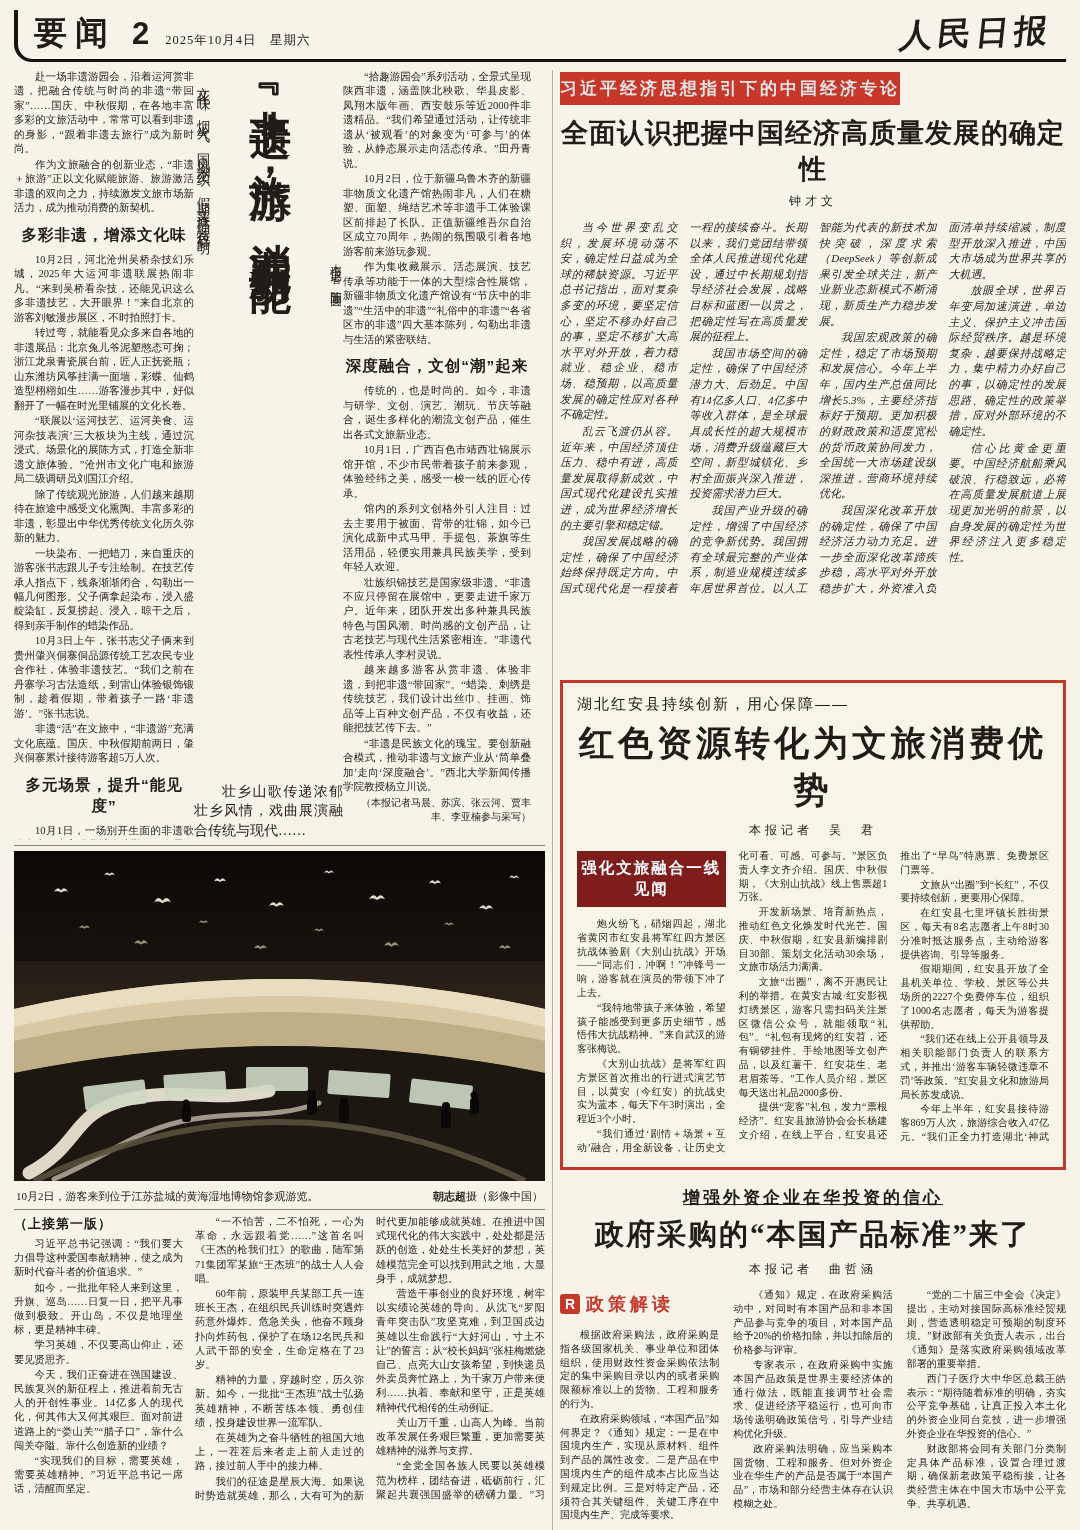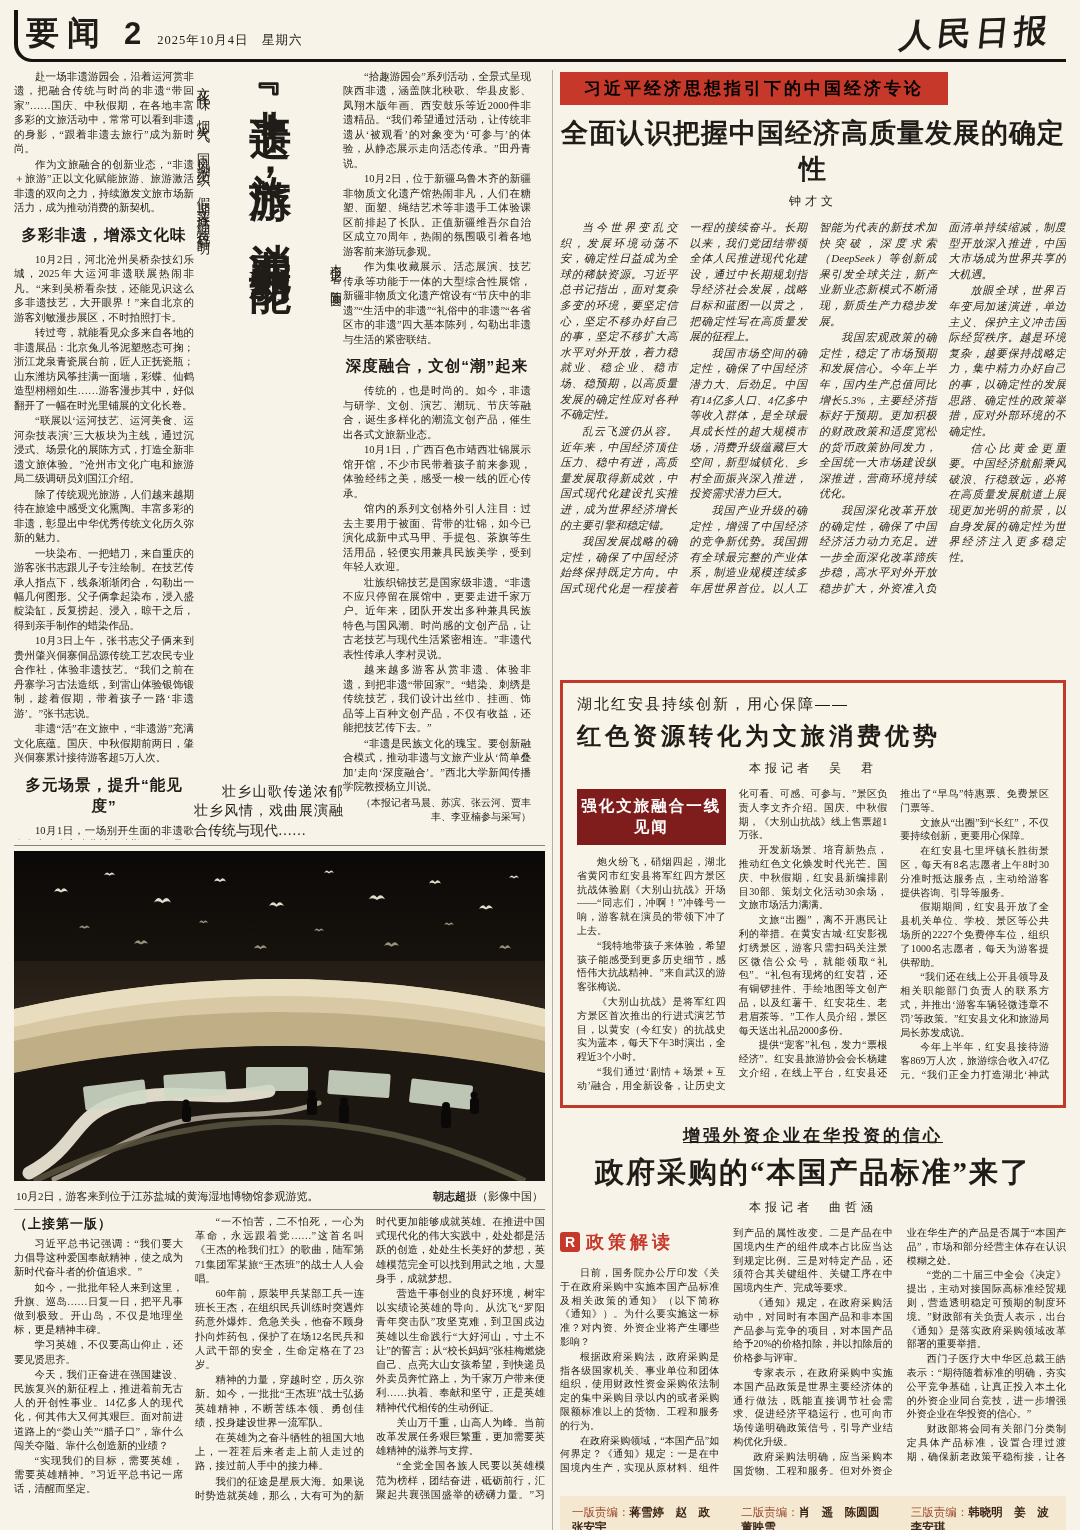--- a/index.html
+++ b/index.html
@@ -1,21 +1,21 @@
 <!DOCTYPE html>
 <html><head>
 <meta charset="utf-8">
 <style>
   html,body{margin:0;padding:0;background:#cfcabf;}
   .page{position:relative;width:1080px;height:1530px;margin:0 auto;background:#f7f3e9;
         font-family:"Liberation Serif","DejaVu Serif",serif;color:#201d18;overflow:hidden;}
   
   .hdr{margin:10px 14px 0 14px;height:46px;display:flex;align-items:flex-end;justify-content:space-between;
        border-left:4px solid #16140f;border-bottom:3px solid #16140f;border-bottom-left-radius:18px;
-       padding:0 4px 3px 8px;}
+       padding:0 4px 3px 16px;}
   .hdr-left{display:flex;align-items:baseline;gap:16px;}
   .sec-name{font-family:"Liberation Sans","DejaVu Sans",sans-serif;font-weight:bold;font-size:33px;letter-spacing:8px;}
   .page-num{font-family:"Liberation Sans","DejaVu Sans",sans-serif;font-weight:bold;font-size:31px;}
   .hdr-date{font-size:12.5px;letter-spacing:1px;padding-bottom:4px;}
   .masthead{font-weight:bold;font-size:33px;letter-spacing:5px;transform:skewX(-8deg) rotate(-2deg);
             font-family:"DejaVu Serif","Liberation Serif",serif;padding-right:10px;}
   
   .content{display:flex;margin:8px 14px 0 14px;}
   .left-region{width:531px;flex:none;}
   .vdivider{width:1px;background:#b7b0a2;margin:0 7px;flex:none;}
@@ -42,32 +42,32 @@
   
   .photo-wrap{margin-top:4px;}
   .caption-row{display:flex;justify-content:space-between;align-items:baseline;margin:4px 2px 2px 2px;}
   .caption{font-size:11px;}
   .caption-credit{font-size:11px;}
   .caption-credit b{font-family:"Liberation Sans","DejaVu Sans",sans-serif;}
   
   .cont-body{column-count:3;column-gap:12px;height:298px;overflow:hidden;margin-top:4px;}
   .cont-body .para{font-size:10.3px;}
   
-  .eyebrow{display:inline-block;background:#c5382a;color:#000000;font-family:"Liberation Sans","DejaVu Sans",sans-serif;
-           font-weight:bold;font-size:17px;letter-spacing:3px;padding:5px 24px;margin:2px 0 10px 0;}
+  .eyebrow{display:inline-block;background:#c5382a;color:#e5e5e5;font-family:"Liberation Sans","DejaVu Sans",sans-serif;
+           font-weight:bold;font-size:17px;letter-spacing:3px;padding:5px 0;margin:2px 0 10px 0;}
   .econ-head{font-family:"Liberation Sans","DejaVu Sans",sans-serif;font-weight:900;font-size:27px;
              letter-spacing:1px;text-align:center;margin:0 0 6px 0;}
   .byline{text-align:center;font-size:12px;letter-spacing:4px;margin:0 0 10px 0;}
   .econ-body{column-count:4;column-gap:12px;height:448px;overflow:hidden;}
   .econ-body .para{font-style:italic;font-size:11px;line-height:1.42;}
   
   .redbox{border:3px solid #bf3a2b;margin-top:12px;padding:10px 14px 12px 14px;background:#f9f4e8;}
   .kicker{font-family:"Liberation Sans","DejaVu Sans",sans-serif;font-size:15px;letter-spacing:2px;margin:2px 0 6px 0;}
-  .redbox-head{font-family:Liberation Serif, serif;font-weight:900;font-size:24px;
-               letter-spacing:4px;text-align:left;margin:0 0 8px 0;}
+  .redbox-head{font-family:Liberation Serif, serif;font-weight:900;font-size:35px;
+               letter-spacing:4px;text-align:center;margin:0 0 8px 0;}
   .redbox-body{column-count:3;column-gap:13px;height:306px;overflow:hidden;}
   .redbox-body .para{font-size:10px;}
   .red-banner2{background:#7f1d1d;color:#fff;font-family:"Liberation Sans","DejaVu Sans",sans-serif;
                font-weight:bold;font-size:15.5px;letter-spacing:2px;text-align:center;padding:7px 4px;
                margin:2px 0 10px 0;break-inside:avoid;}
   
   .proc{margin-top:16px;}
   .proc-kicker{font-family:"Liberation Sans","DejaVu Sans",sans-serif;font-weight:bold;font-size:17px;
                letter-spacing:3px;text-align:center;margin:0 0 6px 0;text-decoration:underline;}
   .proc-head{font-family:"Liberation Serif","DejaVu Serif",serif;font-weight:900;font-size:29px;
@@ -282,21 +282,20 @@
 
       <div class="proc">
         <div class="proc-kicker">增强外资企业在华投资的信心</div>
         <div class="proc-head">政府采购的“本国产品标准”来了</div>
         <div class="byline">本报记者　曲哲涵</div>
         <div class="proc-body">
           <div class="policy-tag">
             <span class="r-icon">R</span>
             <span class="policy-word">政策解读</span>
           </div>
-        <p class="para">日前，国务院办公厅印发《关于在政府采购中实施本国产品标准及相关政策的通知》（以下简称《通知》）。为什么要实施这一标准？对内资、外资企业将产生哪些影响？</p>
             <p class="para">根据政府采购法，政府采购是指各级国家机关、事业单位和团体组织，使用财政性资金采购依法制定的集中采购目录以内的或者采购限额标准以上的货物、工程和服务的行为。</p>
             <p class="para">在政府采购领域，“本国产品”如何界定？《通知》规定：一是在中国境内生产，实现从原材料、组件到产品的属性改变。二是产品在中国境内生产的组件成本占比应当达到规定比例。三是对特定产品，还须符合其关键组件、关键工序在中国境内生产、完成等要求。</p>
             <p class="para">《通知》规定，在政府采购活动中，对同时有本国产品和非本国产品参与竞争的项目，对本国产品给予20%的价格扣除，并以扣除后的价格参与评审。</p>
             <p class="para">专家表示，在政府采购中实施本国产品政策是世界主要经济体的通行做法，既能直接调节社会需求、促进经济平稳运行，也可向市场传递明确政策信号，引导产业结构优化升级。</p>
             <p class="para">政府采购法明确，应当采购本国货物、工程和服务。但对外资企业在华生产的产品是否属于“本国产品”，市场和部分经营主体存在认识模糊之处。</p>
             <p class="para">“党的二十届三中全会《决定》提出，主动对接国际高标准经贸规则，营造透明稳定可预期的制度环境。”财政部有关负责人表示，出台《通知》是落实政府采购领域改革部署的重要举措。</p>
             <p class="para">西门子医疗大中华区总裁王皓表示：“期待随着标准的明确，夯实公平竞争基础，让真正投入本土化的外资企业同台竞技，进一步增强外资企业在华投资的信心。”</p>
             <p class="para">财政部将会同有关部门分类制定具体产品标准，设置合理过渡期，确保新老政策平稳衔接，让各类经营主体在中国大市场中公平竞争、共享机遇。</p>
           </div>
       </div>

